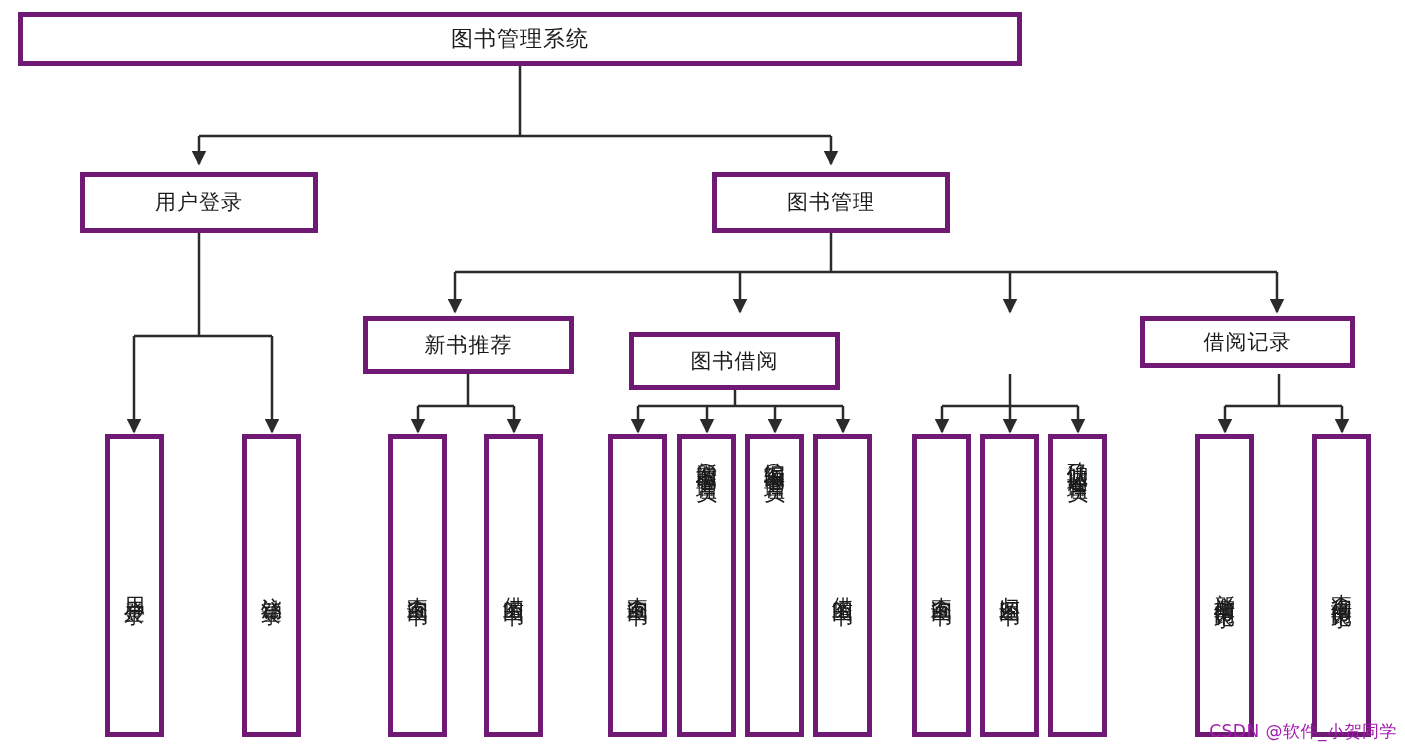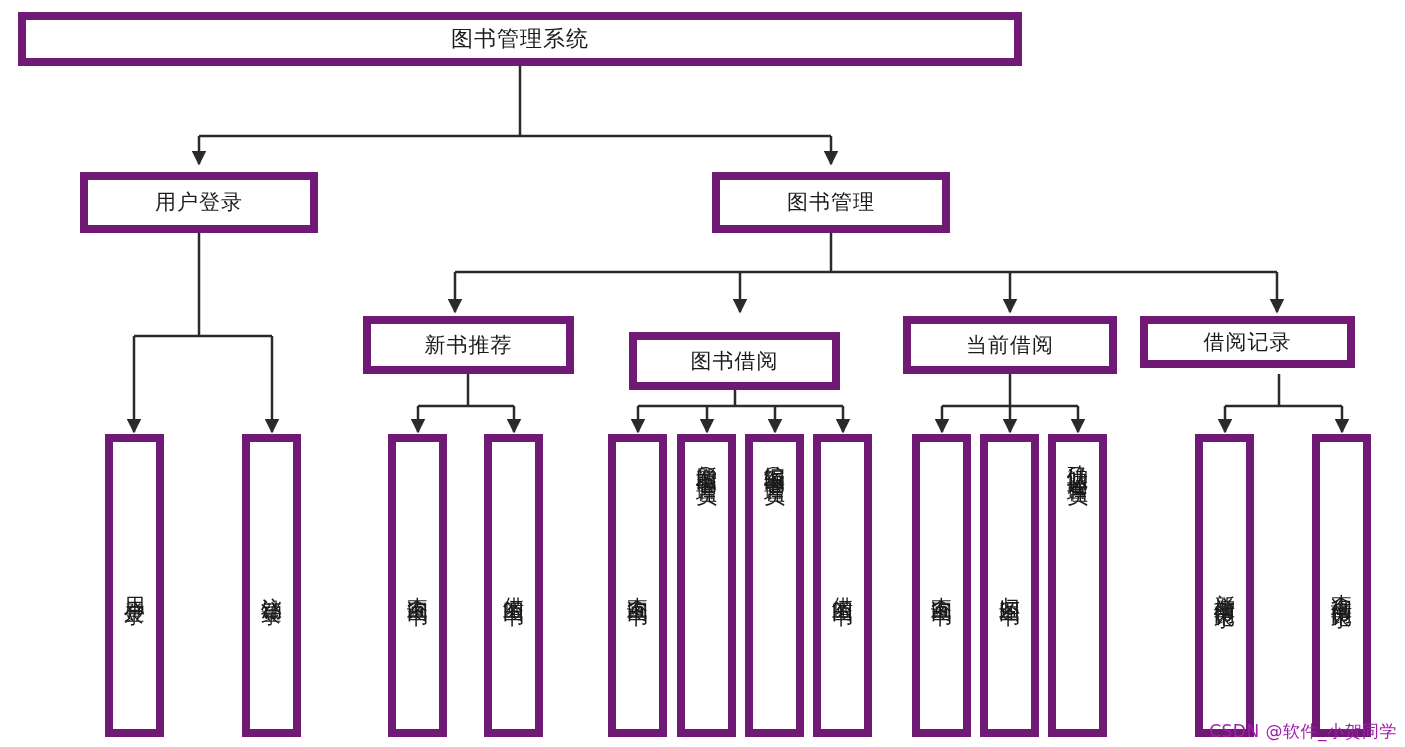--- a/index.html
+++ b/index.html
@@ -22,21 +22,21 @@
     position: absolute;
     left: 0;
     top: 0;
     width: 1405px;
     height: 747px;
     pointer-events: none;
   }
   .node {
     position: absolute;
     box-sizing: border-box;
-    border: 8px solid #701a75;
+    border: 5px solid #701a75;
     background: #ffffff;
     display: flex;
     align-items: center;
     justify-content: center;
     color: #1b1b1b;
     line-height: 1.15;
   }
   .node-h {
     font-size: 21px;
     letter-spacing: 1px;
@@ -135,23 +135,20 @@
   <div class="node node-h" style="left:363px; top:316px; width:211px; height:58px;">
     <span class="node-label">新书推荐</span>
   </div>
 
   <div class="node node-h" style="left:712px; top:172px; width:238px; height:61px;">
     <span class="node-label">图书管理</span>
   </div>
   <div class="node node-h" style="left:629px; top:332px; width:211px; height:58px;">
     <span class="node-label">图书借阅</span>
   </div>
-  <div class="node node-h" style="left:903px; top:316px; width:214px; height:58px;">
-    <span class="node-label">当前借阅</span>
-  </div>
   <div class="node node-h" style="left:1140px; top:316px; width:215px; height:52px;">
     <span class="node-label">借阅记录</span>
   </div>
 
   <div class="node node-v" style="left:105px; top:434px; width:59px; height:303px;">
     <span class="node-label">用户登录</span>
   </div>
   <div class="node node-v" style="left:242px; top:434px; width:59px; height:303px;">
     <span class="node-label">注销登录</span>
   </div>

